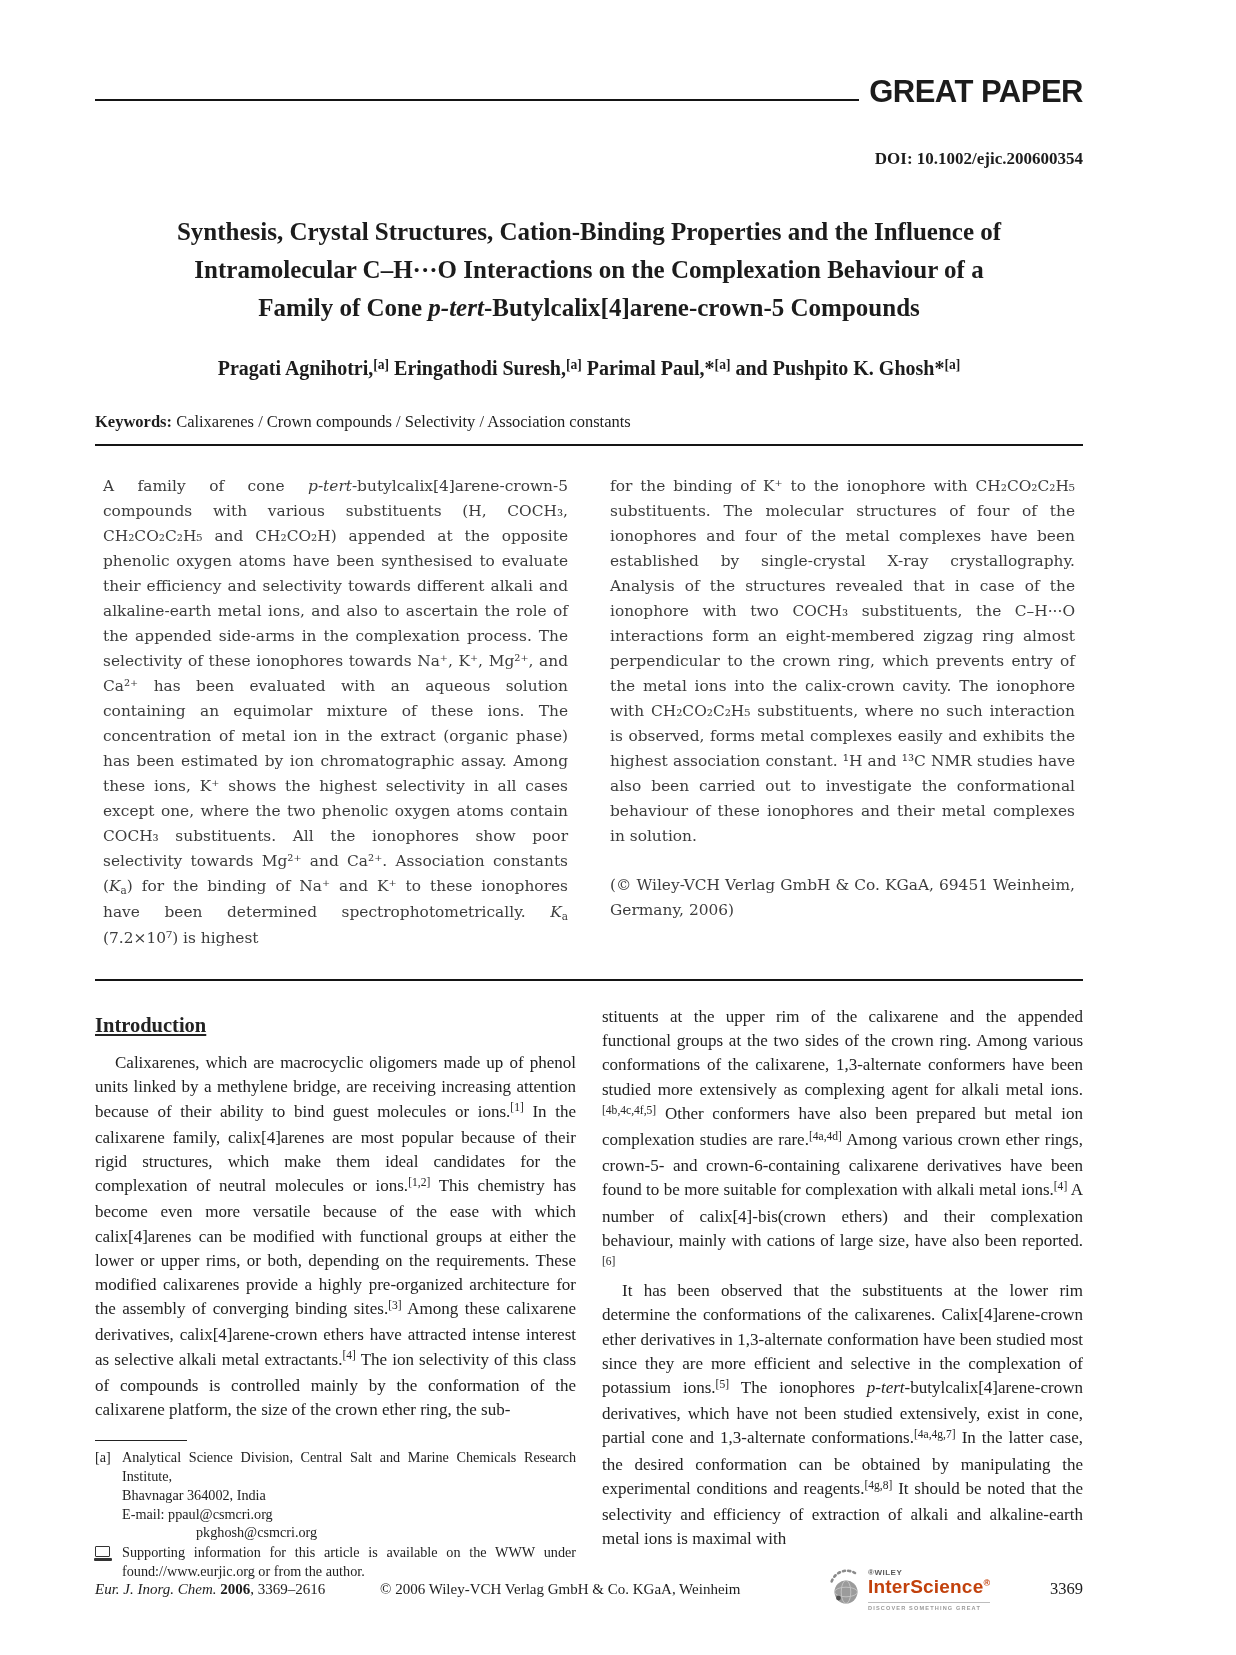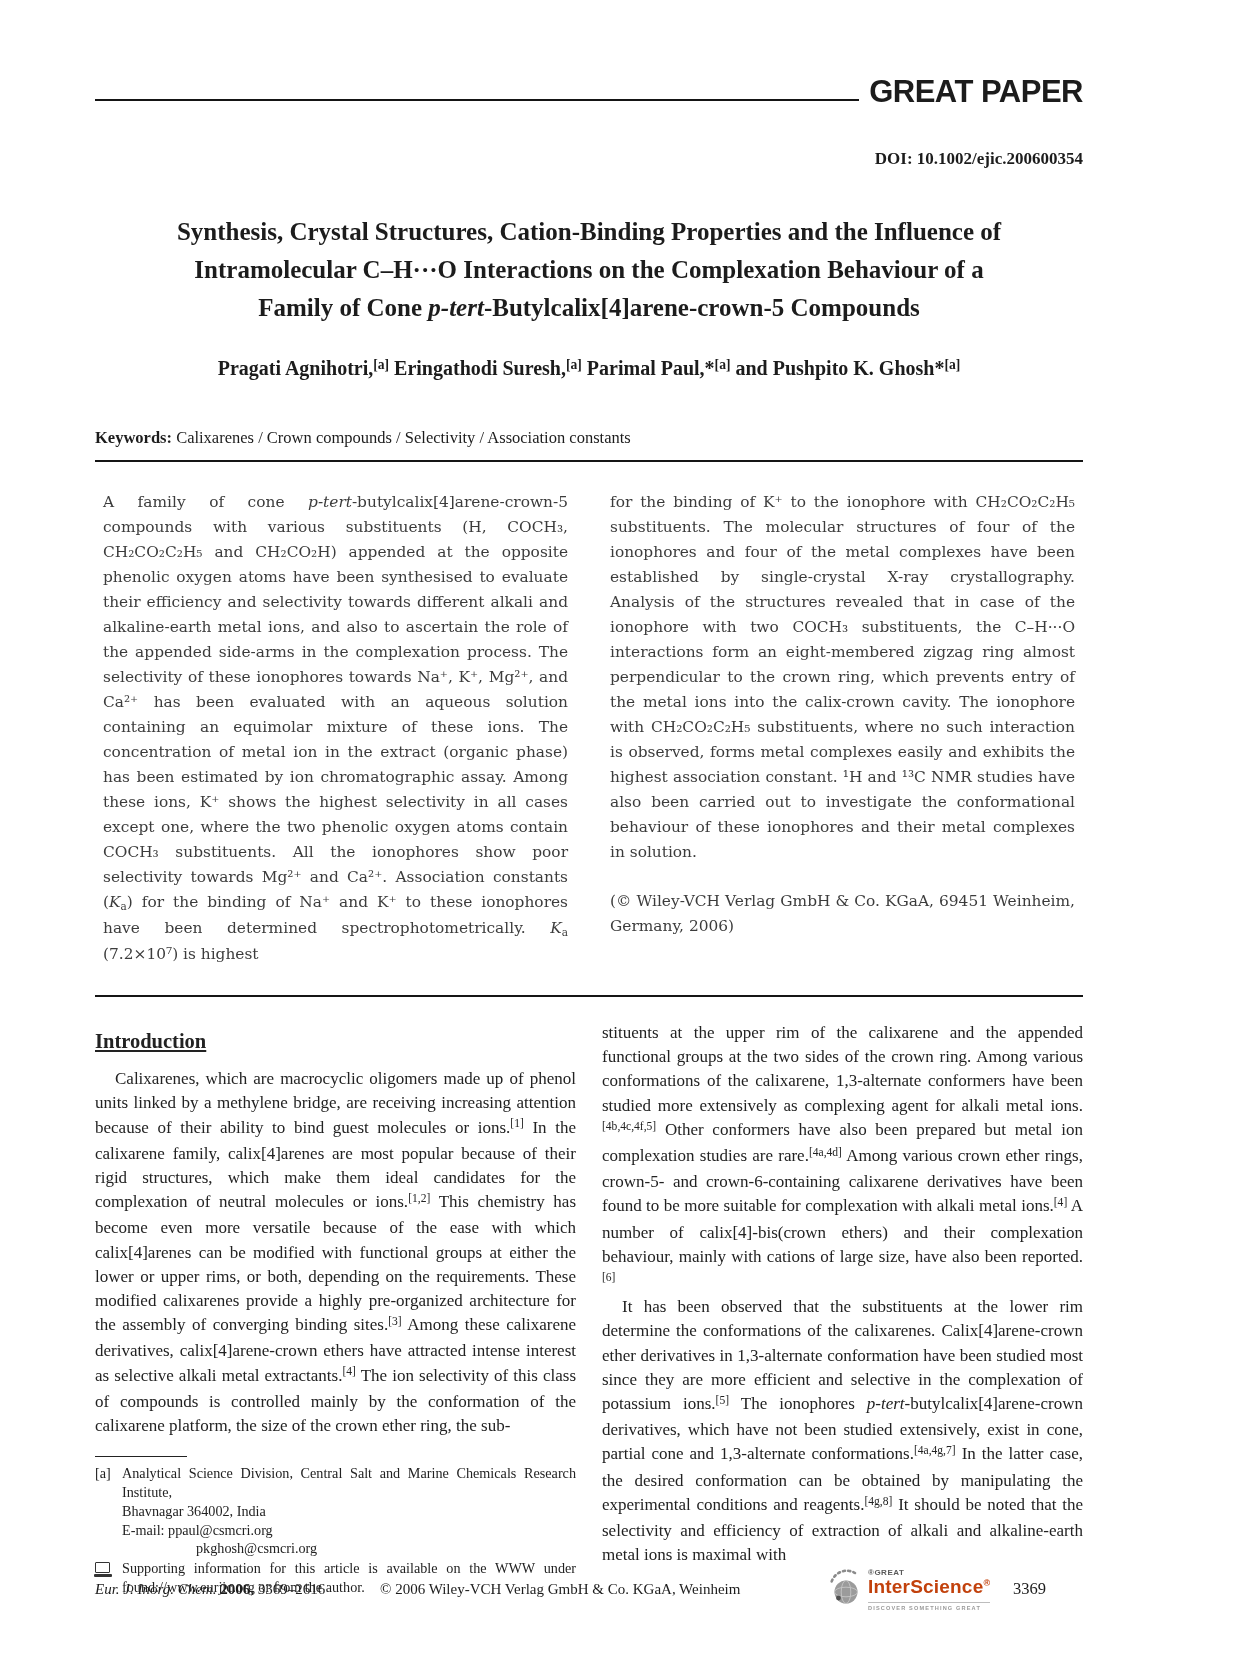--- a/index.html
+++ b/index.html
@@ -17,21 +17,21 @@
   .header-row{display:flex;align-items:flex-end;margin-top:76px;}
   .header-rule{flex:1;border-bottom:2px solid #151515;margin-bottom:6px;}
   .full-paper{font-family:"Liberation Sans","DejaVu Sans",sans-serif;font-weight:bold;
               font-size:31px;line-height:31px;letter-spacing:-0.5px;padding-left:10px;white-space:nowrap;}
   .doi{margin-top:42px;text-align:right;font-weight:bold;font-size:17px;}
 
   
   .title{margin:44px 0 0 0;text-align:center;font-size:25px;line-height:38px;font-weight:bold;}
   .title .t-line{display:block;}
   .authors{margin-top:30px;text-align:center;font-size:20px;font-weight:bold;}
-  .keywords{margin-top:48px;font-size:16.5px;}
+  .keywords{margin-top:32px;font-size:16.5px;}
   .kw-label{font-weight:bold;}
 
   .rule{border-top:2.2px solid #151515;}
 
   
   .abstract{display:flex;gap:26px;padding-top:20px;
             font-family:"DejaVu Serif","Liberation Serif",serif;
             font-size:15.4px;line-height:25px;color:#3c3c3c;text-align:justify;}
   .abstract .col{width:481px;}
   .abstract p{margin:8px;}
@@ -57,21 +57,21 @@
   .pc-icon{display:inline-block;width:13px;height:9px;border:1.5px solid #333;border-radius:1px;
            position:relative;margin-top:2px;}
   .pc-icon::after{content:"";position:absolute;left:-2.5px;right:-2.5px;bottom:-4.5px;height:2.6px;
            background:#333;border-radius:1px;}
 
   
   .footer{position:absolute;left:95px;width:988px;top:1550px;height:78px;
           display:flex;align-items:center;}
   .f-journal{width:285px;font-size:15px;white-space:nowrap;}
   .f-copy{flex:1;font-size:15px;}
-  .f-page{width:70px;text-align:left;font-size:16.5px;}
+  .f-page{width:70px;text-align:right;font-size:16.5px;}
   .is-logo{width:188px;display:flex;align-items:center;gap:3px;}
   .is-text{display:flex;flex-direction:column;}
   .is-wiley{font-family:"Liberation Sans","DejaVu Sans",sans-serif;font-size:8px;font-weight:bold;
             color:#5a5a5a;letter-spacing:0.5px;}
   .is-name{font-family:"Liberation Sans","DejaVu Sans",sans-serif;font-size:19px;font-weight:bold;
            color:#c2410c;line-height:19px;letter-spacing:0.2px;}
   .is-reg{font-size:9px;position:relative;top:-7px;}
   .is-tag{font-family:"Liberation Sans","DejaVu Sans",sans-serif;font-size:5.6px;font-weight:bold;
           letter-spacing:1.15px;color:#9a9a9a;border-top:1px solid #bdbdbd;margin-top:2px;padding-top:2px;}
 </style>
@@ -153,21 +153,21 @@
 
     <div class="is-logo">
       <svg width="40" height="42" viewBox="0 0 40 42">
         <path d="M 30 5 A 16 16 0 0 0 6 16" fill="none" stroke="#8b8b8b" stroke-width="2.6" stroke-dasharray="2 3.2" stroke-linecap="round"></path>
         <circle cx="21" cy="24" r="11.5" fill="#9b9b9b"></circle>
         <ellipse cx="21" cy="24" rx="11.5" ry="4.8" fill="none" stroke="#c6c6c6" stroke-width="0.9"></ellipse>
         <ellipse cx="21" cy="24" rx="4.8" ry="11.5" fill="none" stroke="#c6c6c6" stroke-width="0.9"></ellipse>
         <circle cx="13.5" cy="30" r="2.4" fill="#4f4f4f"></circle>
       </svg>
       <div class="is-text">
-        <div class="is-wiley">®GREAT</div>
+        <div class="is-wiley">®WILEY</div>
         <div class="is-name"><span>InterScience</span><span class="is-reg">®</span></div>
         <div class="is-tag">DISCOVER SOMETHING GREAT</div>
       </div>
     </div>
 
     <div class="f-page">3369</div>
   </div>
 </div>
 
 </body></html>

